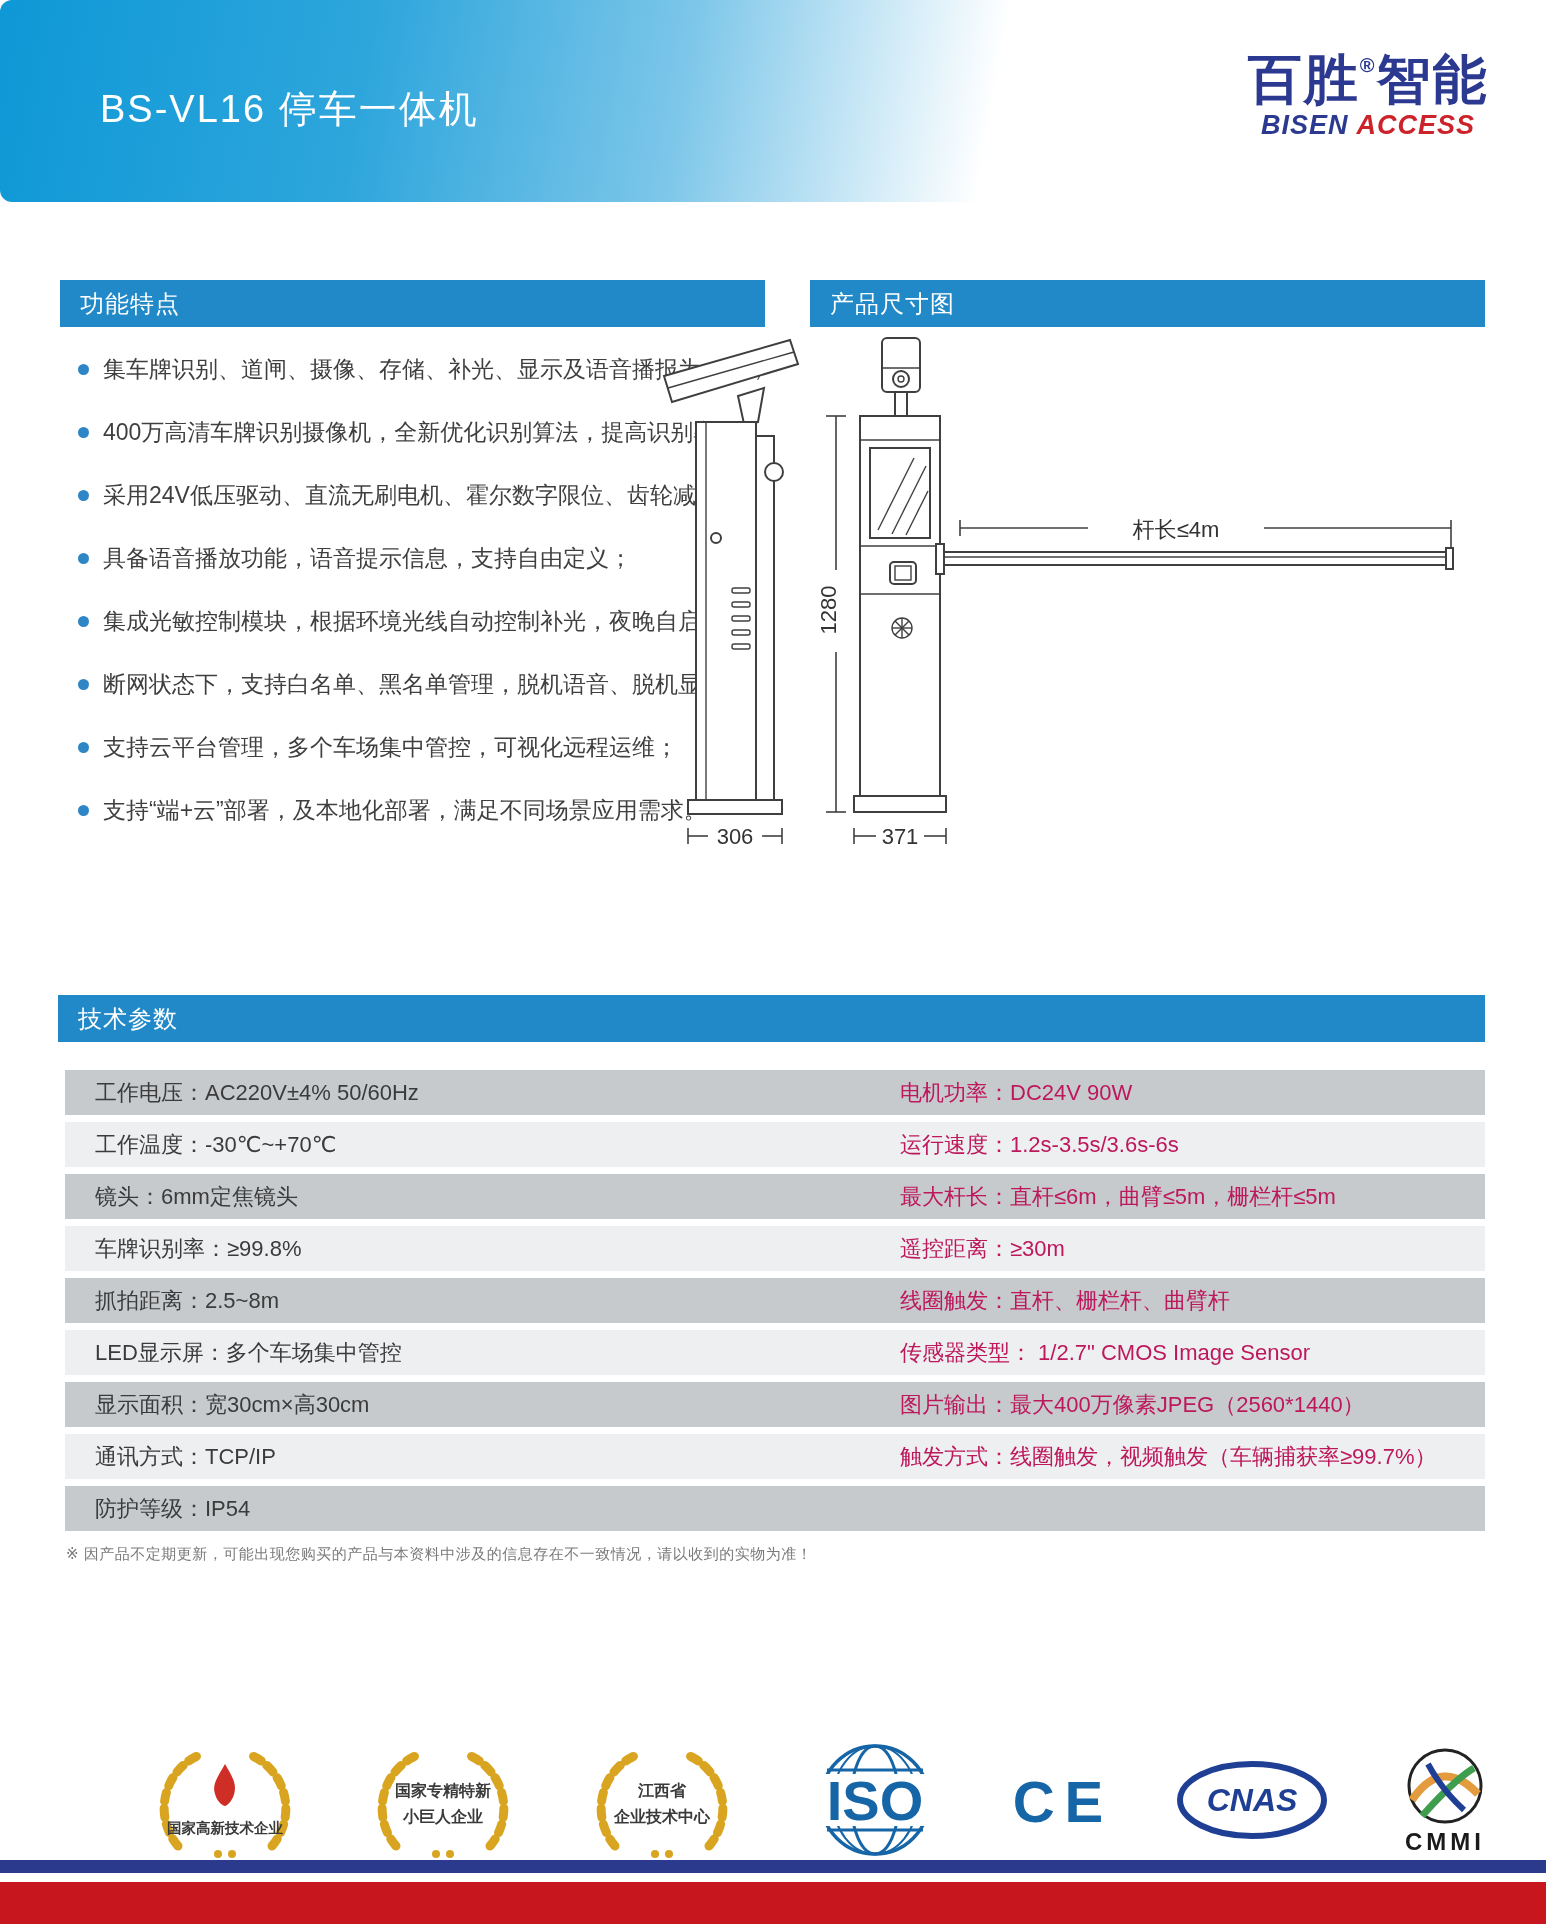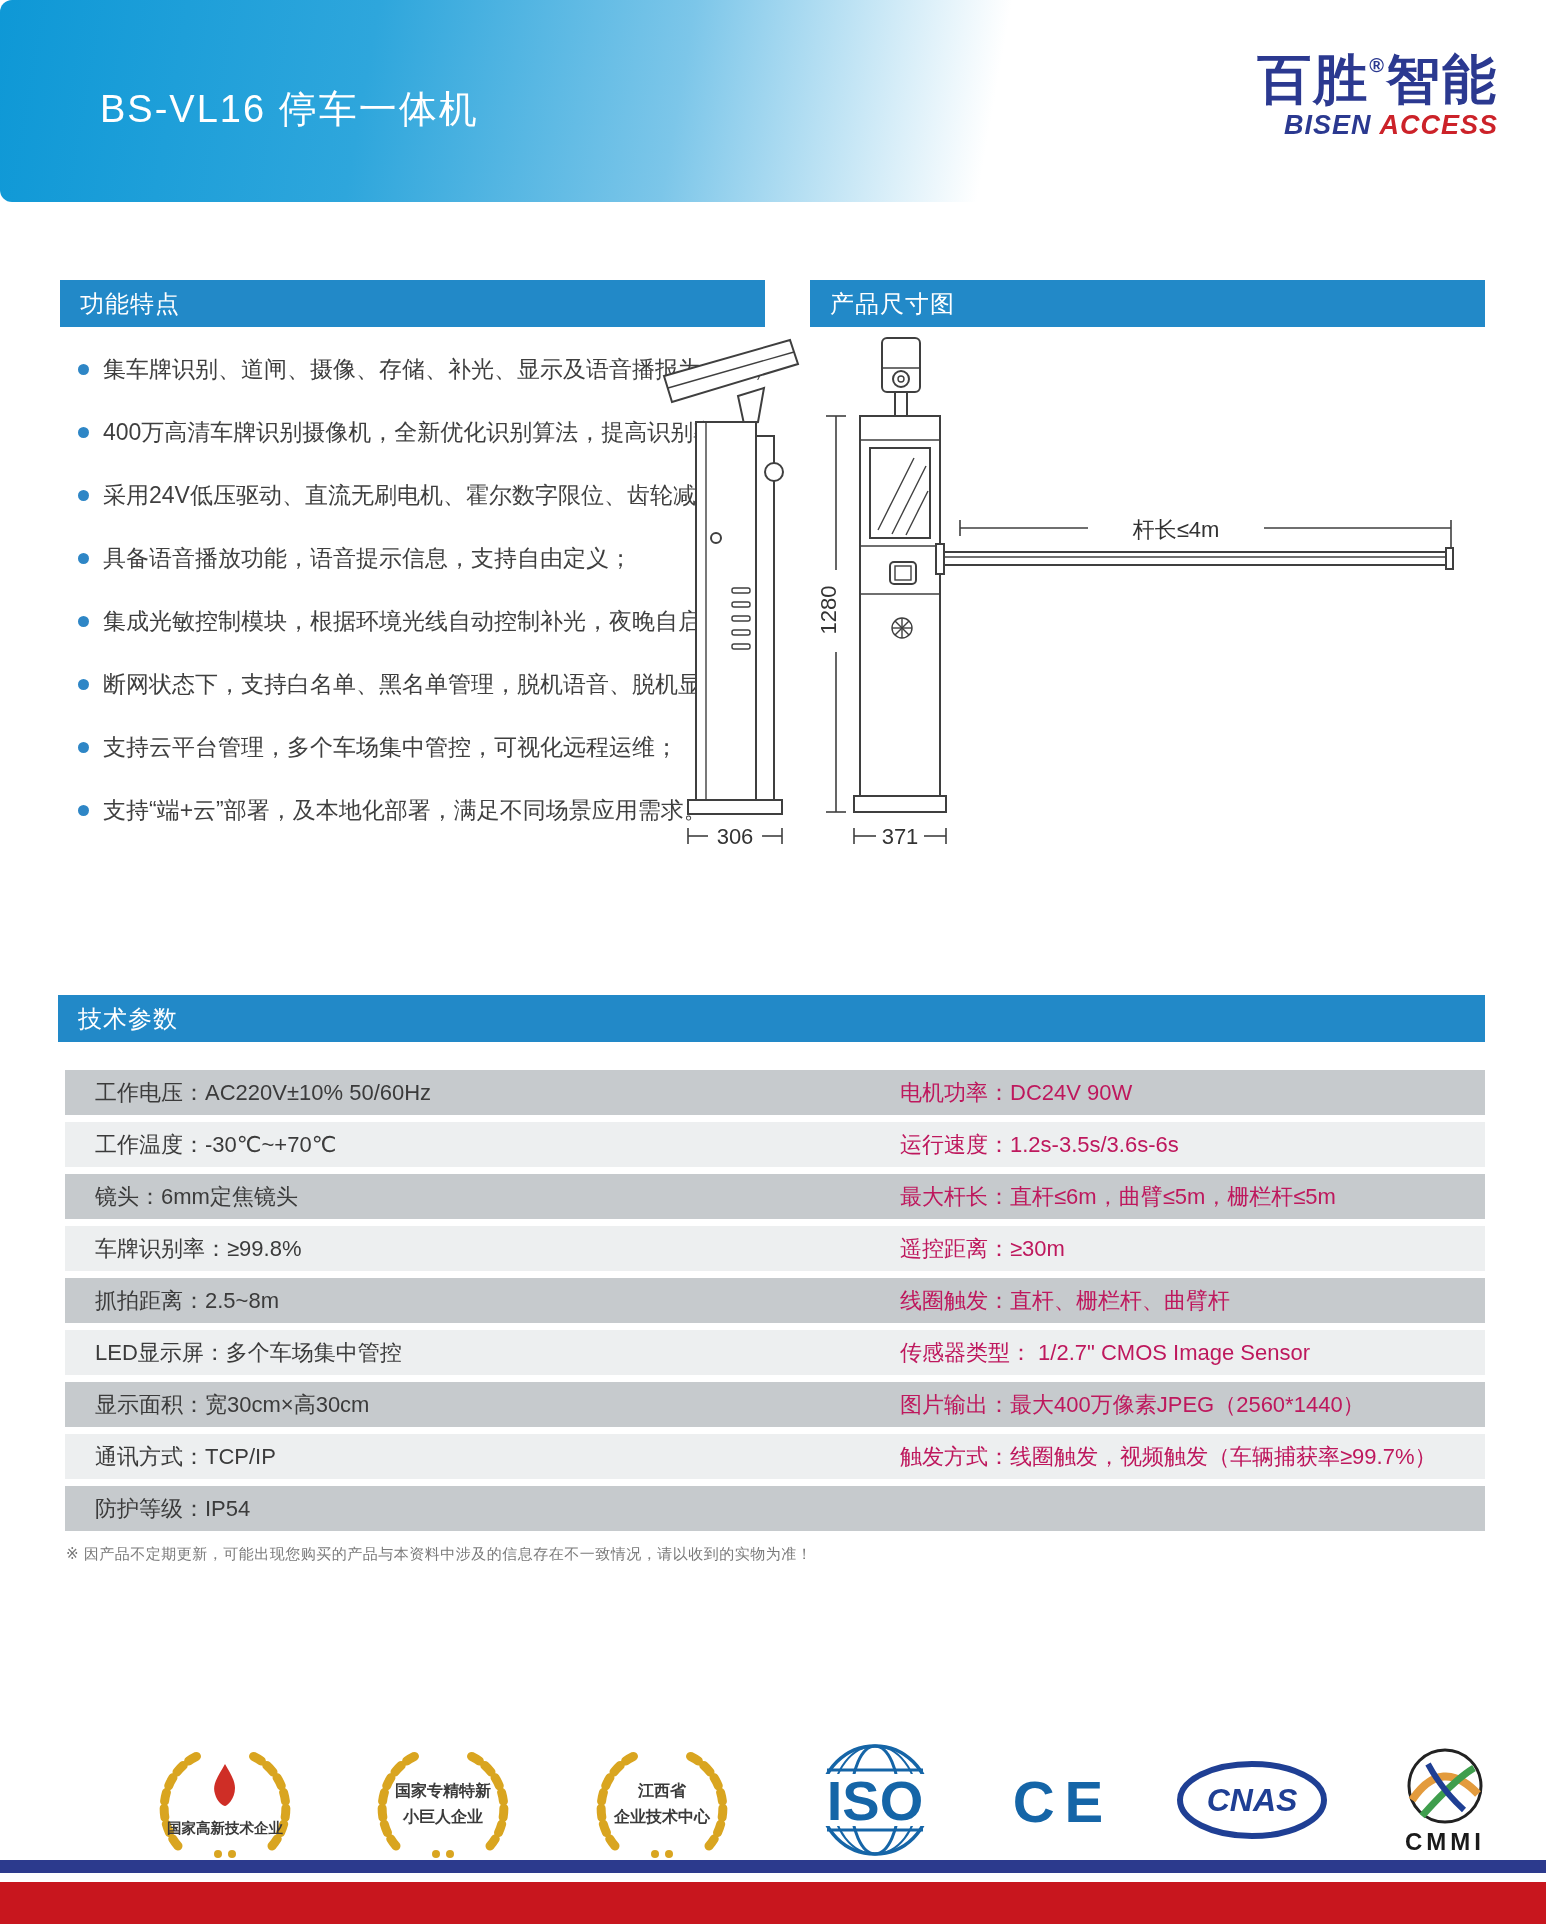--- a/index.html
+++ b/index.html
@@ -4,21 +4,21 @@
 <style>
   html,body{margin:0;padding:0;background:#fff;}
   .page{position:relative;width:1546px;height:1924px;background:#ffffff;overflow:hidden;
         font-family:"Liberation Sans","DejaVu Sans",sans-serif;color:#3b3b3b;}
 
   
   .header{position:absolute;left:0;top:0;width:1230px;height:202px;
           background:linear-gradient(100deg,#0e98d6 0%,#2ea6dc 30%,#7cc6e9 55%,#ffffff 80%);border-radius:12px;}
   .header-title{position:absolute;left:100px;top:84px;font-size:38px;color:#ffffff;
                 letter-spacing:2px;font-weight:400;}
-  .logo{position:absolute;left:1238px;top:52px;width:260px;text-align:right;line-height:1;}
+  .logo{position:absolute;left:1238px;top:52px;width:260px;text-align:center;line-height:1;}
   .logo-cn{font-size:54px;font-weight:bold;color:#2b3990;letter-spacing:2px;white-space:nowrap;}
   .logo-reg{font-size:20px;vertical-align:26px;color:#2b3990;font-weight:bold;}
   .logo-en{margin-top:6px;font-size:27px;font-style:italic;font-weight:bold;letter-spacing:1px;white-space:nowrap;}
   .logo-en .en-blue{color:#2b3990;}
   .logo-en .en-red{color:#cc2229;margin-left:8px;}
 
   
   .section-bar{position:absolute;height:47px;background:#2289c8;color:#ffffff;
                font-size:24px;line-height:47px;padding-left:20px;box-sizing:border-box;letter-spacing:1px;}
   .bar-features{left:60px;top:280px;width:705px;}
@@ -184,21 +184,21 @@
         <line class="dim" x1="614" y1="198" x2="801" y2="198"></line>
         <text class="dim-text" x="526" y="207" text-anchor="middle" font-size="27">杆长≤4m</text>
       </g>
     </svg>
   </div>
 
   <div class="section-bar bar-specs">技术参数</div>
 
   <div class="spec-table">
     <div class="spec-row">
-        <div class="spec-left">工作电压：AC220V±10%  50/60Hz</div>
+        <div class="spec-left">工作电压：AC220V±4%  50/60Hz</div>
         <div class="spec-right">电机功率：DC24V  90W</div>
       </div>
     <div class="spec-row">
         <div class="spec-left">工作温度：-30℃~+70℃</div>
         <div class="spec-right">运行速度：1.2s-3.5s/3.6s-6s</div>
       </div>
     <div class="spec-row">
         <div class="spec-left">镜头：6mm定焦镜头</div>
         <div class="spec-right">最大杆长：直杆≤6m，曲臂≤5m，栅栏杆≤5m</div>
       </div>

